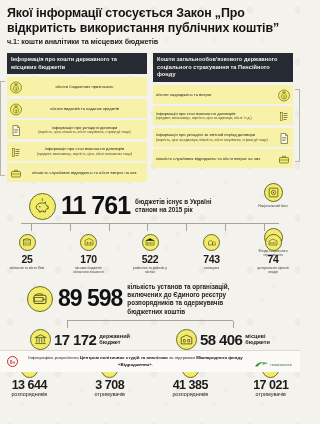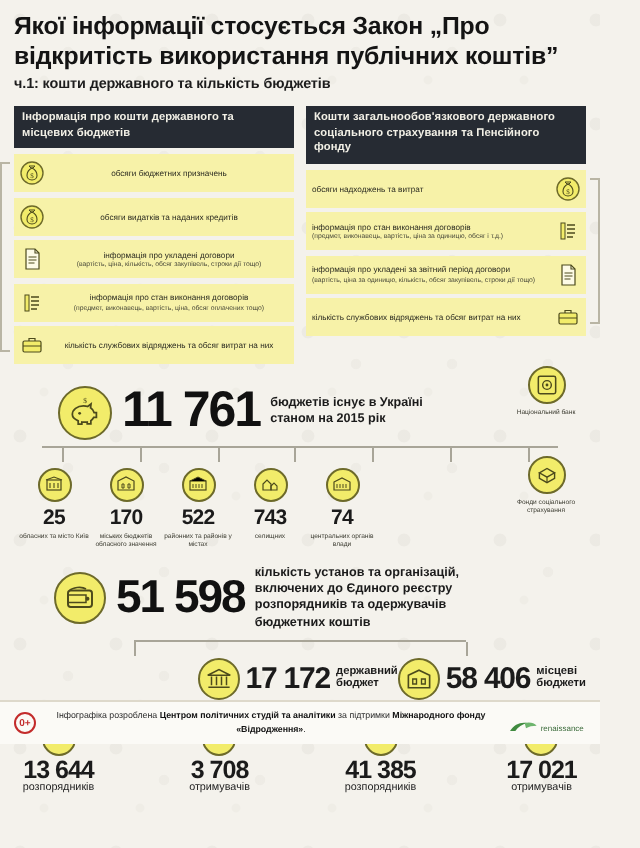--- a/index.html
+++ b/index.html
@@ -64,21 +64,21 @@
   .coin {
     border-radius: 50%; background: #f2ec6a; border: 1.4px solid #6d6a2a;
     display: flex; align-items: center; justify-content: center; flex: 0 0 auto;
   }
   .bignum { font-size: 25px; font-weight: bold; letter-spacing: -1px; line-height: .95; color: #111; }
   .bignum.mid { font-size: 23px; }
   .bigcap { font-size: 6.3px; font-weight: bold; line-height: 1.3; color: #1b1b1b; }
 
   
   .tier { position: relative; margin-top: 4px; }
-  .tier-items { display: flex; align-items: flex-start; padding: 0 2px; }
+  .tier-items { display: flex; justify-content: space-between; align-items: flex-start; padding: 0 2px; }
   .tier-cell { width: 36px; text-align: center; }
   .tier-num { font-size: 10.5px; font-weight: bold; margin-top: 2px; letter-spacing: -.4px; }
   .tier-lab { font-size: 3.3px; line-height: 1.25; color: #3b3b30; margin-top: 1px; }
   .connector { height: 7px; border-top: 1px solid #a8a598; margin: 3px 14px 0; position: relative; }
   .connector span { position: absolute; top: 0; width: 1px; height: 7px; background: #a8a598; }
 
   
   .aside { position: absolute; right: 4px; width: 46px; text-align: center; }
   .aside-lab { font-size: 3.3px; line-height: 1.25; color: #3b3b30; margin-top: 1.5px; }
 
@@ -108,21 +108,21 @@
   .logo { width: 40px; height: 11px; flex: 0 0 40px; }
 </style>
 </head>
 <body>
 
 <div id="bg-pattern"></div>
 
 <div id="page">
 
   <div class="title">Якої інформації стосується Закон „Про відкритість використання публічних коштів”</div>
-  <div class="subtitle">ч.1: кошти державного та кількість бюджетів</div>
+  <div class="subtitle">ч.1: кошти аналітики та місцевих бюджетів</div>
 
   <div class="panels">
 
     <div class="panel">
       <div class="panel-head">Інформація про кошти державного та місцевих бюджетів</div>
       <div class="rows">
         <div class="rail left"></div>
 
         <div class="row ltr">
           <span class="ico">
@@ -357,30 +357,30 @@
 
   <div class="bigstat" style="margin-top:9px; padding-left:20px;">
     <span class="coin" style="width:26px;height:26px;">
       <svg viewBox="0 0 24 24" width="18" height="18">
           <rect x="4" y="7" width="16" height="11" rx="1.8" fill="none" stroke="#4c4a1c" stroke-width="1.3"></rect>
           <path d="M4 10h12v5H4z" fill="none" stroke="#4c4a1c" stroke-width="1"></path>
           <circle cx="17" cy="12.5" r="1.3" fill="#4c4a1c"></circle>
           <path d="M5 7c2-2 8-3 11-1" fill="none" stroke="#4c4a1c" stroke-width="1.1"></path>
         </svg>
     </span>
-    <span class="bignum mid">51 598</span>
+    <span class="bignum mid">89 598</span>
     <span class="bigcap" style="max-width:118px;">кількість установ та організацій, включених до Єдиного реєстру розпорядників та одержувачів бюджетних коштів</span>
   </div>
 
   <div class="connector" style="margin:4px 60px 0;">
     <span style="left:0"></span>
       <span style="left:100%"></span>
   </div>
 
-  <div class="branch" style="margin-top:2px;justify-content:flex-end;">
+  <div class="branch" style="margin-top:2px;">
     <div class="branch-item">
       <span class="coin" style="width:21px;height:21px;">
         <svg viewBox="0 0 24 24" width="15" height="15">
             <path d="M3 9l9-4.5L21 9H3z" fill="none" stroke="#4c4a1c" stroke-width="1.3"></path>
             <path d="M6 10v7M10 10v7M14 10v7M18 10v7M3.5 18.5h17" stroke="#4c4a1c" stroke-width="1.2"></path>
           </svg>
       </span>
       <span class="branch-num">17 172</span>
       <span class="branch-cap">
         <span>державний</span><br>

